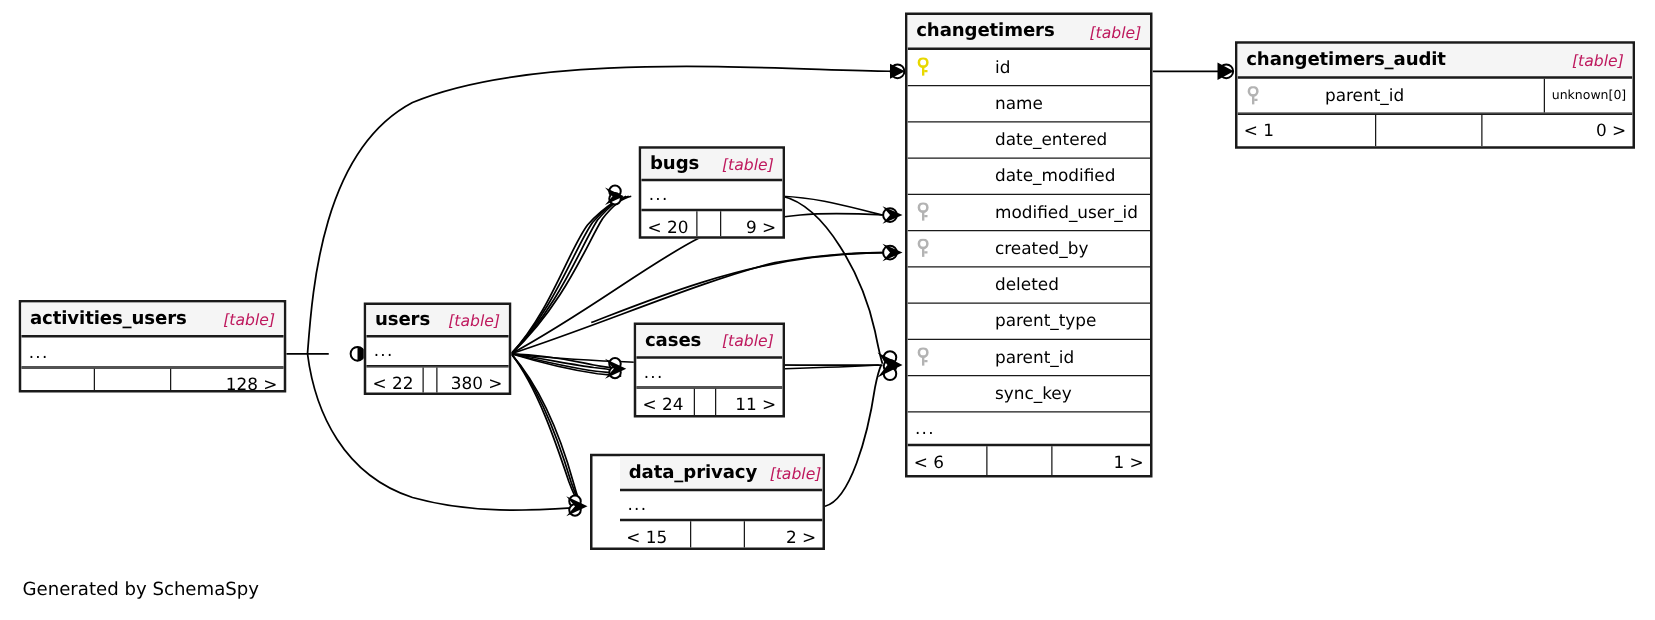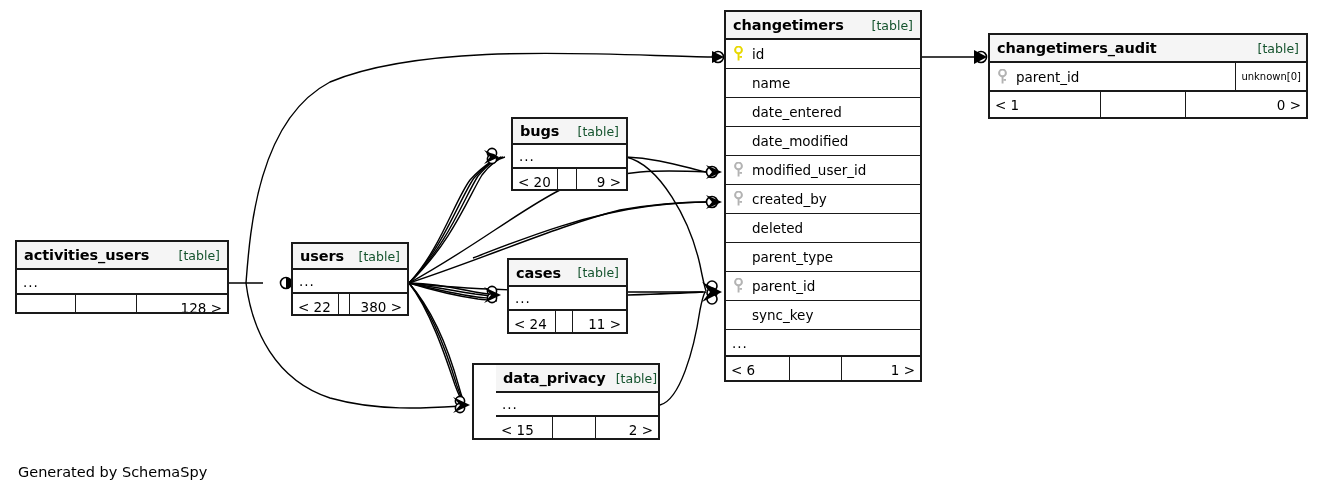--- a/index.html
+++ b/index.html
@@ -46,32 +46,34 @@
     white-space: nowrap;
   }
   .tbl-name {
     font-weight: bold;
     font-size: 14.5px;
     color: #000000;
     letter-spacing: -0.1px;
   }
   .tbl-kind {
     font-size: 12.5px;
-    color: #14532d;
+    color: #be185d;
     padding-left: 10px;
+    font-style: italic;
   }
   .tbl-row {
     height: 29px;
     border-bottom: 1px solid #1a1a1a;
     display: flex;
     align-items: center;
     box-sizing: border-box;
     font-size: 13.5px;
     color: #000000;
     white-space: nowrap;
+    gap: 44px;
   }
   .tbl-row:last-child { border-bottom: none; }
   .keycell {
     width: 24px;
     min-width: 24px;
     display: flex;
     align-items: center;
     justify-content: center;
   }
   .colname { padding-left: 2px; }

